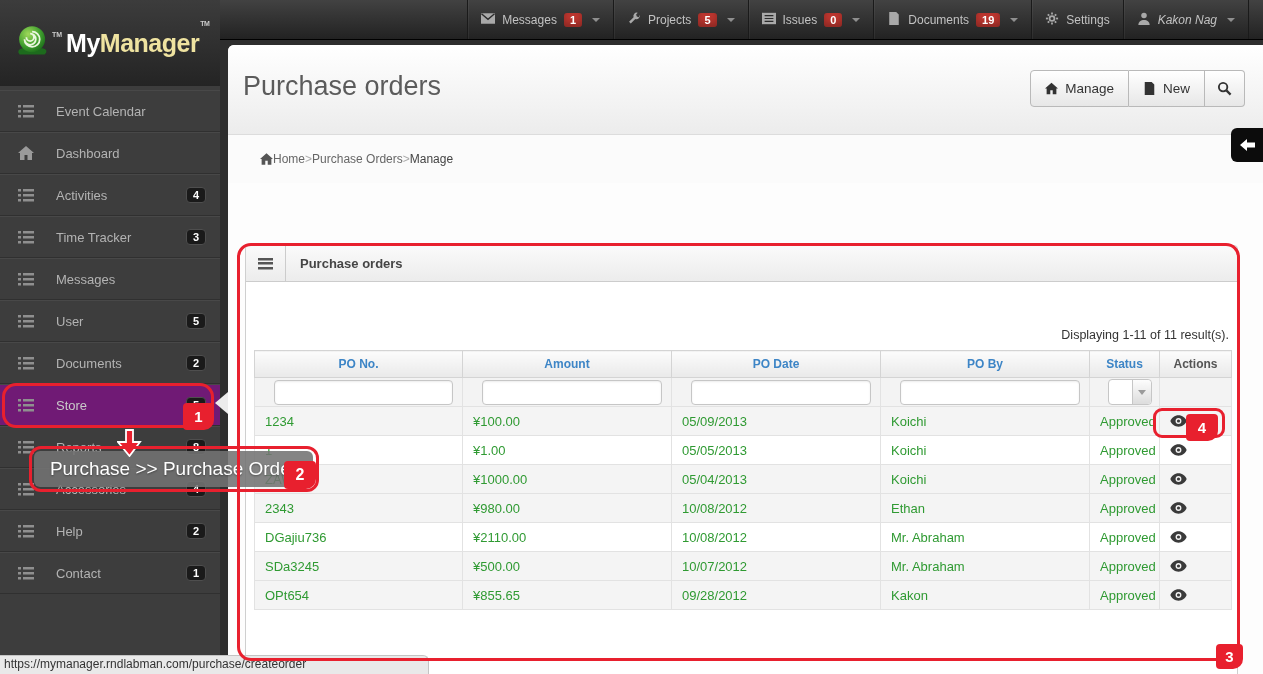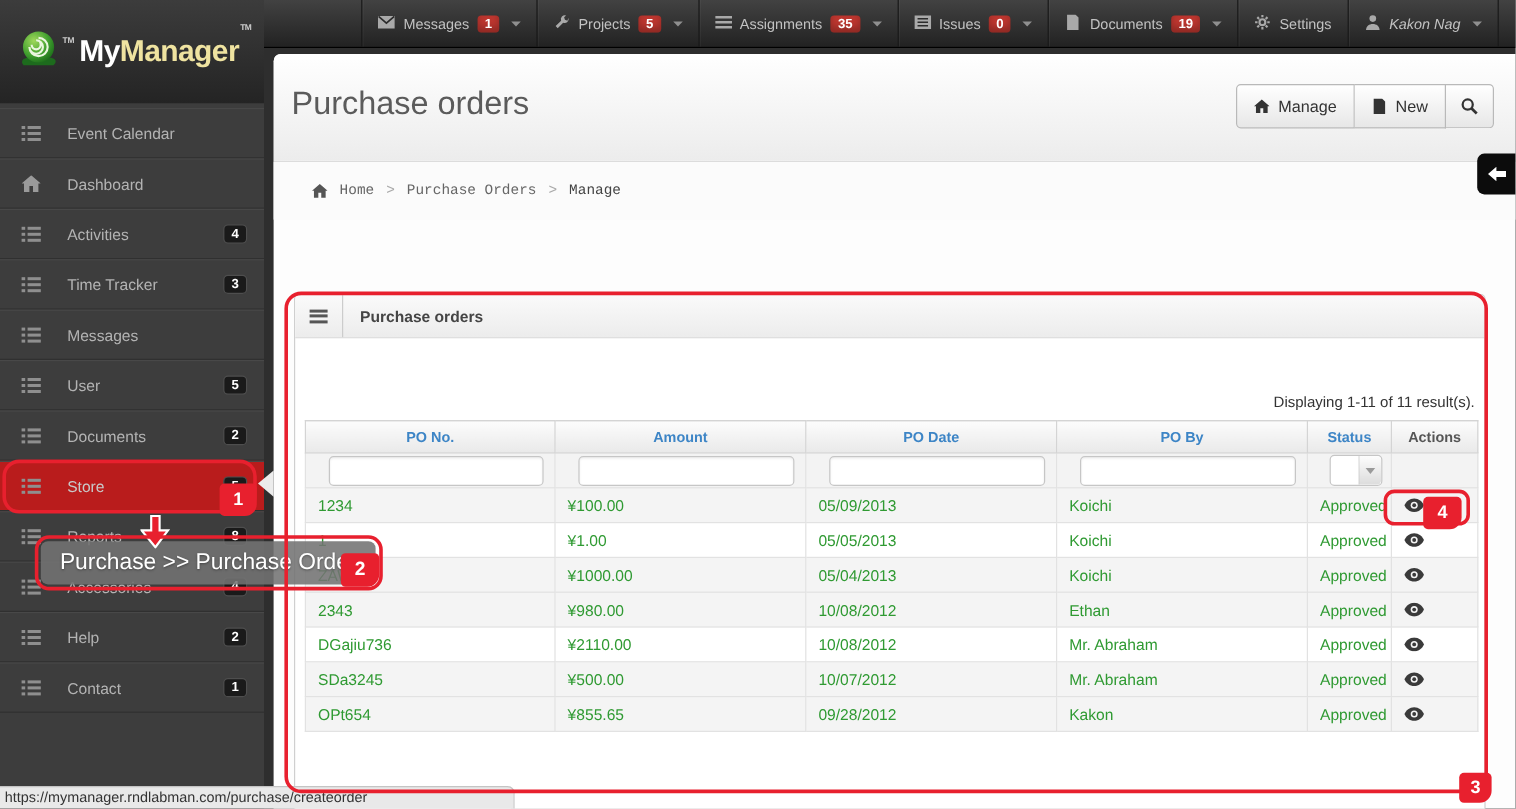--- a/index.html
+++ b/index.html
@@ -27,21 +27,21 @@
   .logo-text { font-size:25px; font-weight:bold; color:#fff; letter-spacing:-0.5px; margin-left:5px; }
   .logo-text .sec { color:#efe3a0; }
   .tm { font-size:7px; color:#ccc; vertical-align:top; position:relative; top:-9px; left:1px; font-weight:bold; }
 
   
   .sidebar { position:absolute; left:0; top:86px; width:220px; bottom:0; background:#3d3d3d;
     z-index:4; padding-top:4px; }
   .side-item { height:42px; display:flex; align-items:center; padding:0 14px 0 18px;
     border-top:1px solid #484848; border-bottom:1px solid #303030; color:#b3b3b3;
     font-size:13px; cursor:pointer; }
-  .side-item.active { background:#b91c1c; color:#c9c9c9;align-items:center; }
+  .side-item.active { background:#701a75; color:#c9c9c9;align-items:center; }
   .side-item .lbl { margin-left:22px; }
   .side-badge { margin-left:auto; background:#1a1a1a; border:1px solid #4e4e4e; color:#fff;
     font-size:11px; font-weight:bold; padding:1px 6px; border-radius:4px; }
   .ic-home-side { width:16px; height:14px; fill:#9a9a9a; }
   .ic-list { width:16px; height:13px; background:
     linear-gradient(#8f8f8f,#8f8f8f) 0 0/3px 2.5px no-repeat,
     linear-gradient(#8f8f8f,#8f8f8f) 5px 0/11px 2.5px no-repeat,
     linear-gradient(#8f8f8f,#8f8f8f) 0 5px/3px 2.5px no-repeat,
     linear-gradient(#8f8f8f,#8f8f8f) 5px 5px/11px 2.5px no-repeat,
     linear-gradient(#8f8f8f,#8f8f8f) 0 10px/3px 2.5px no-repeat,
@@ -55,21 +55,21 @@
   .page-title { position:absolute; left:15px; top:26px; font-size:27px; color:#5b5b5b; }
   .btn-group { position:absolute; right:18px; top:25px; display:flex; }
   .btn { height:37px; display:flex; align-items:center; gap:7px; padding:0 14px;
     background:linear-gradient(#ffffff,#e7e7e7); border:1px solid #b9b9b9; font-size:13.5px;
     color:#333; cursor:pointer; font-family:inherit; }
   .btn + .btn { border-left:none; }
   .btn:first-child { border-radius:4px 0 0 4px; }
   .btn:last-child { border-radius:0 4px 4px 0; padding:0 12px; }
   .btn svg { width:13px; height:13px; fill:#333; }
   .crumb-bar { height:48px; display:flex; align-items:center; padding-left:32px; font-size:12px;
-    color:#666; gap:10px; background:#fbfbfb;font-family:Liberation Mono, monospace; }
+    color:#666; background:#fbfbfb; }
   .crumb-bar svg { width:13px; height:12px; fill:#555; }
   .crumb-sep { color:#aaa; }
   .crumb-link { cursor:pointer; }
   .crumb-current { color:#444; }
 
   
   .collapse-btn { position:absolute; left:1231px; top:128px; width:32px; height:34px;
     background:#0c0c0c; border-radius:6px 0 0 6px; z-index:20; display:flex; align-items:center;
     justify-content:center; cursor:pointer; }
 
@@ -151,28 +151,20 @@
   </div>
   <div class="nav-item">
     <span><svg viewBox="0 0 16 16" width="13" height="13">
           <path d="M15 3.4a4.1 4.1 0 0 1-5.4 5.1L4 14.1 1.9 12l5.6-5.6A4.1 4.1 0 0 1 12.6 1l-2 2 .8 2.6 2.6.8z" fill="#a9a9a9"></path>
         </svg></span>
     <span>Projects</span>
     <span class="nav-badge">5</span>
     <span class="caret"></span>
   </div>
   <div class="nav-item">
-    <span><svg viewBox="0 0 16 12" width="14" height="11">
-          <path d="M0 0h16v2.4H0zM0 4.8h16v2.4H0zM0 9.6h16V12H0z" fill="#a9a9a9"></path>
-        </svg></span>
-    <span>Assignments</span>
-    <span class="nav-badge">35</span>
-    <span class="caret"></span>
-  </div>
-  <div class="nav-item">
     <span><svg viewBox="0 0 16 13" width="14" height="12">
           <path d="M0 0h16v13H0z" fill="#a9a9a9"></path>
           <path d="M3 3.2h10M3 6.5h10M3 9.8h10" stroke="#2b2b2b" stroke-width="1.4"></path>
         </svg></span>
     <span>Issues</span>
     <span class="nav-badge">0</span>
     <span class="caret"></span>
   </div>
   <div class="nav-item">
     <span><svg viewBox="0 0 13 15" width="12" height="14">

